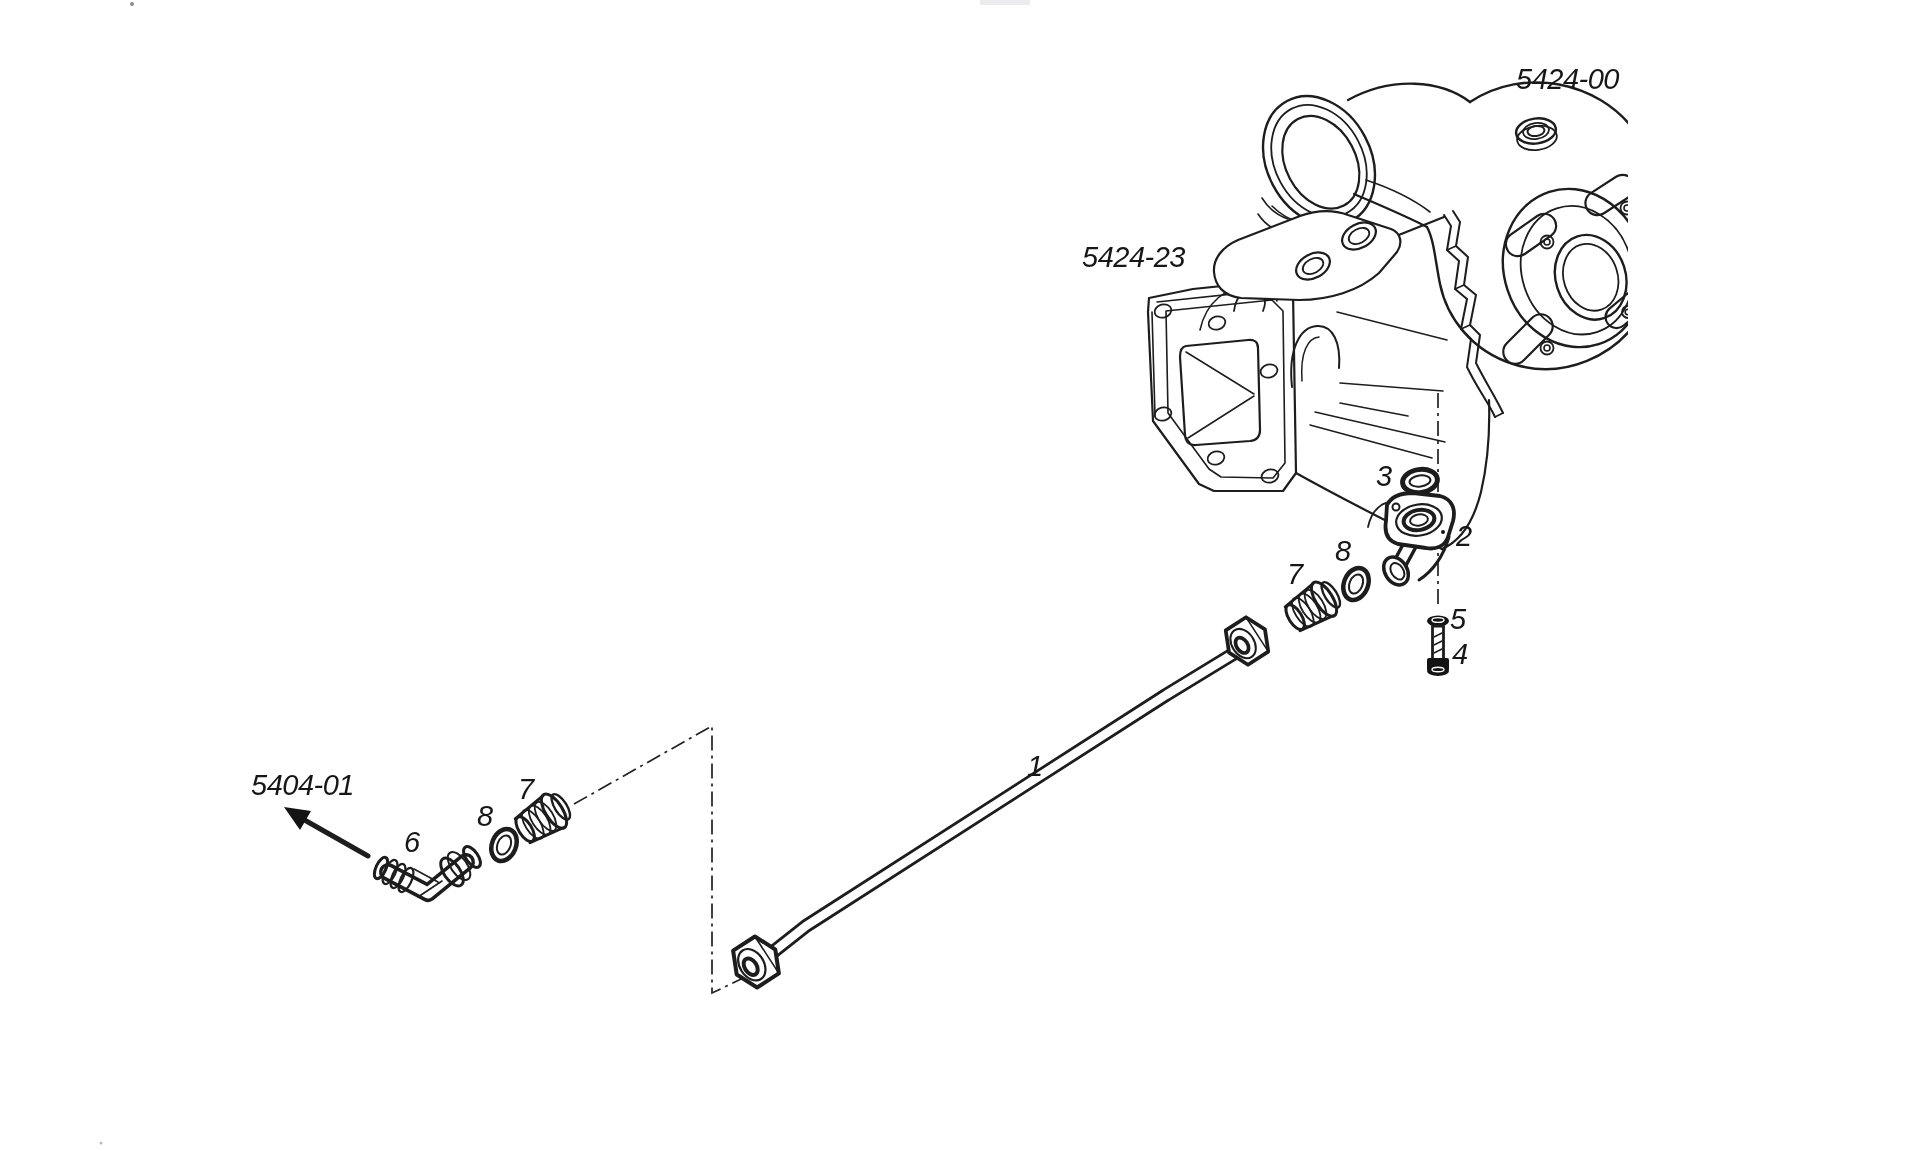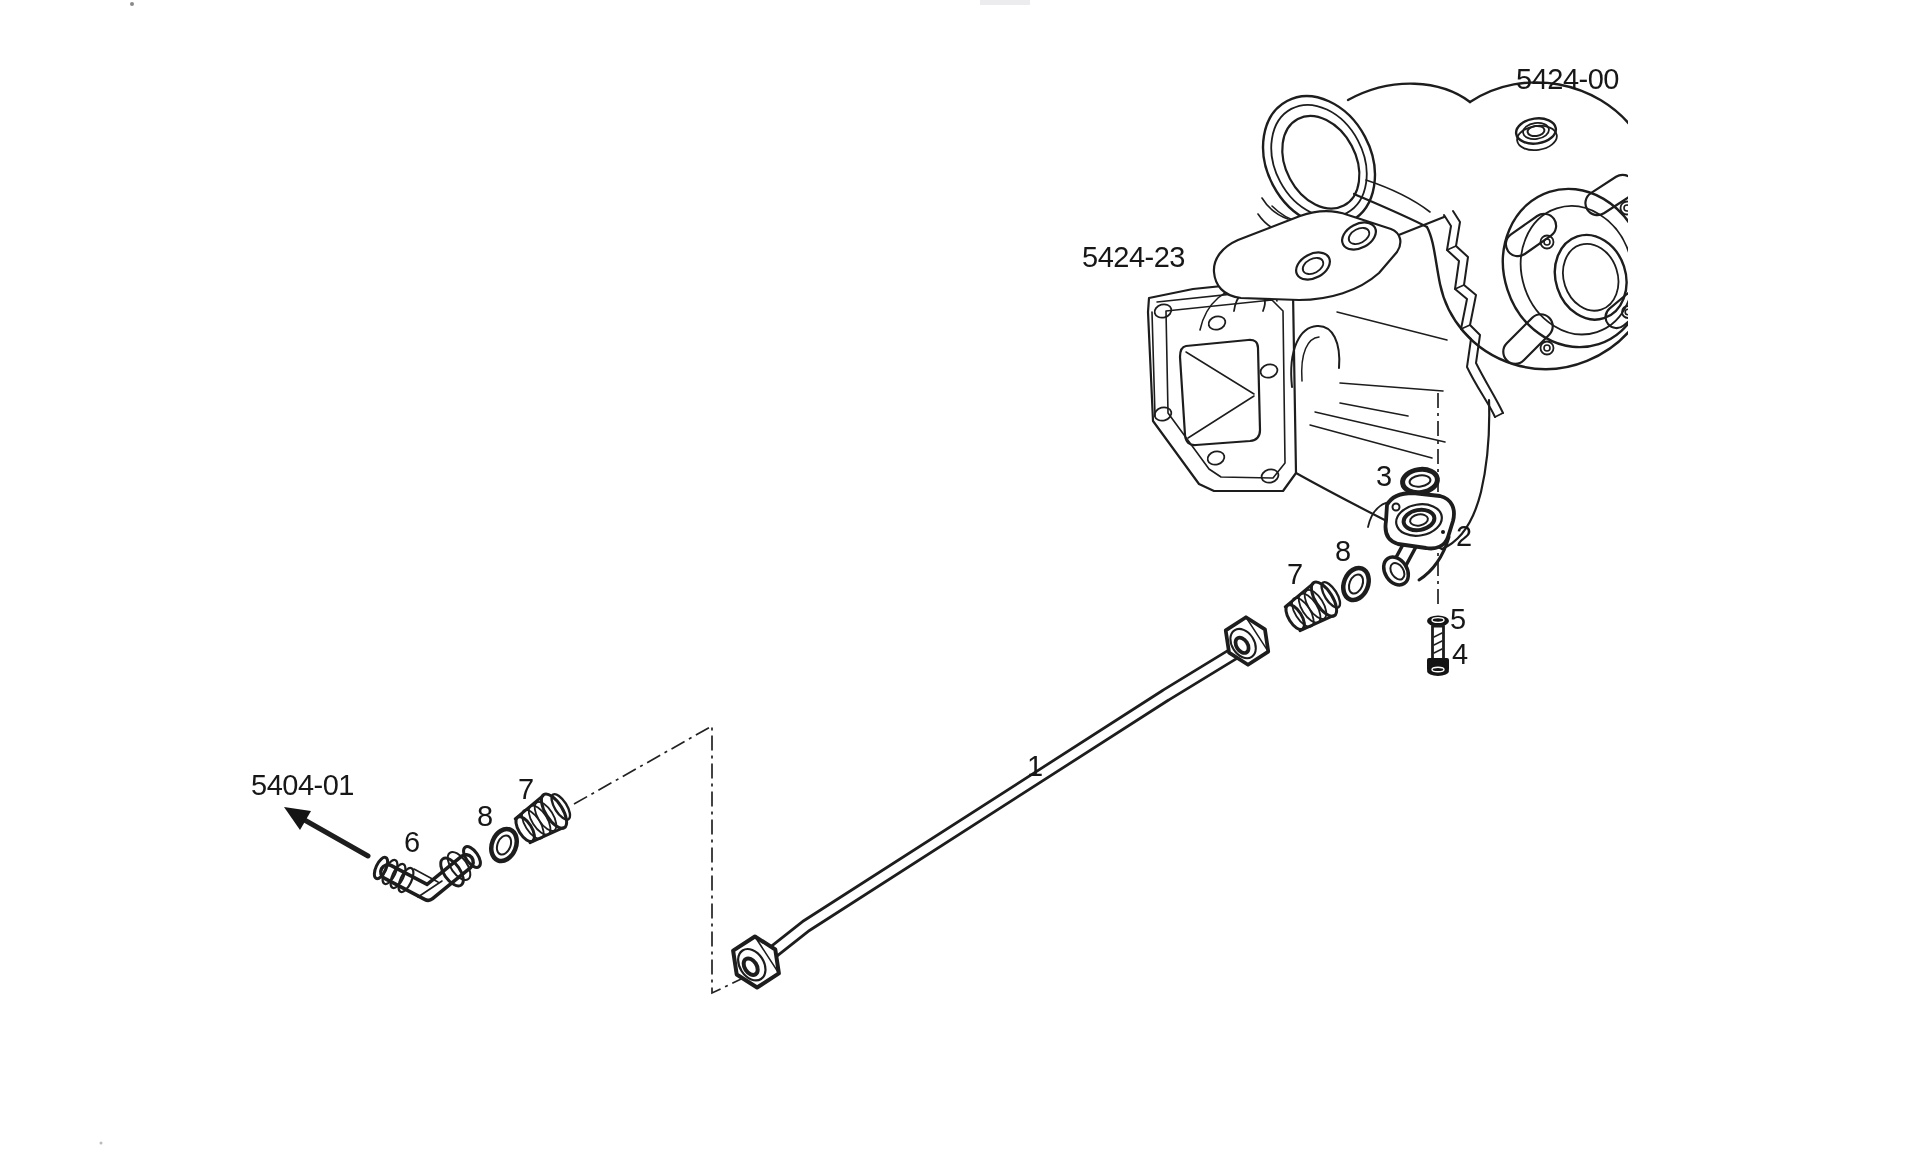--- a/index.html
+++ b/index.html
@@ -1,16 +1,16 @@
 <!DOCTYPE html>
 <html><head>
 <meta charset="utf-8">
 <style>
   html,body{margin:0;padding:0;background:#ffffff;}
-  .stage{position:relative;width:1628px;height:1151px;background:#0f766e;overflow:hidden;}
+  .stage{position:relative;width:1628px;height:1151px;background:#0f766e;overflow:hidden;font-style:italic;}
   svg{position:absolute;left:0;top:0;}
   .ln{fill:none;stroke:#1d1d1d;stroke-width:2;stroke-linecap:round;stroke-linejoin:round;}
   .w1{stroke-width:1.5}.w16{stroke-width:1.6}.w18{stroke-width:1.8}
   .w22{stroke-width:2.2}.w24{stroke-width:2.4}.w3{stroke-width:3}
   .w38{stroke-width:3.8}.w4{stroke-width:4}.w45{stroke-width:4.5}.w5{stroke-width:5}
   .wfill{fill:#ffffff;}
   .solid{fill:#141414;stroke:none;}
   .whiteline{fill:none;stroke:#ffffff;stroke-linecap:round;stroke-linejoin:round;}
   .dash{fill:none;stroke:#222222;stroke-width:1.7;stroke-dasharray:15 5 3 5;}
   text.lbl{font-family:"Liberation Sans",sans-serif;font-size:29px;letter-spacing:-0.5px;fill:#171717;}

